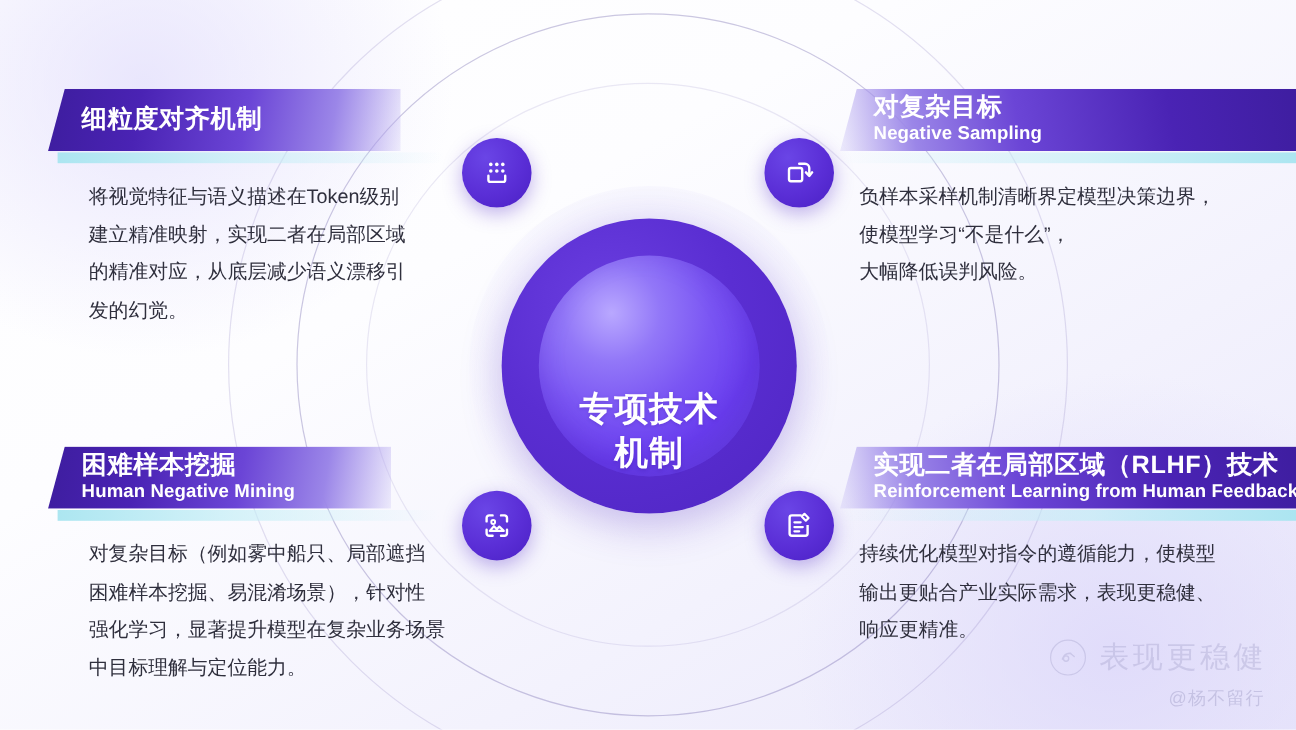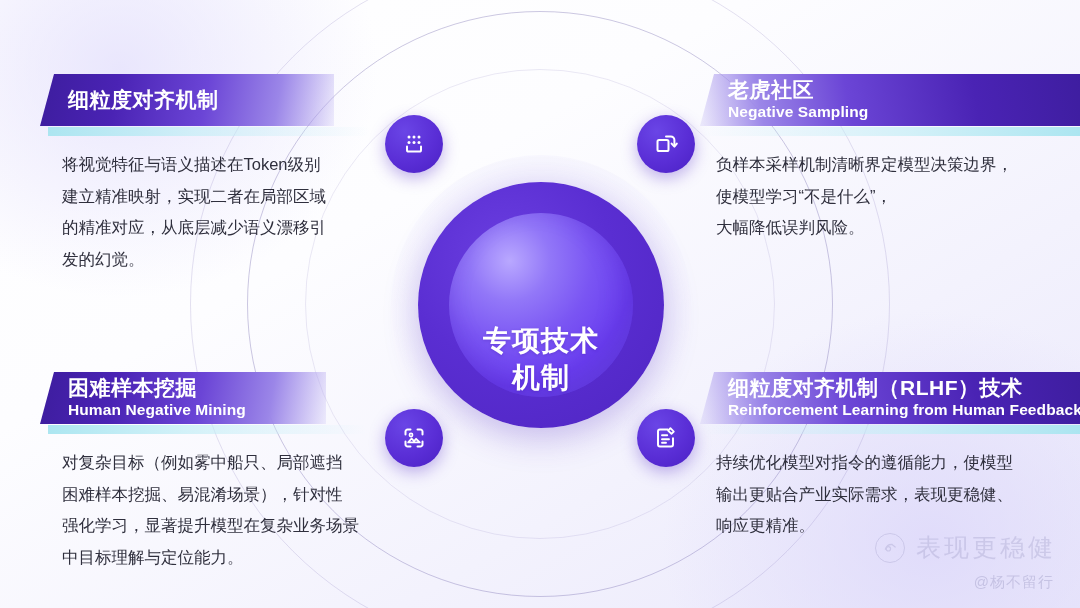--- a/index.html
+++ b/index.html
@@ -180,21 +180,21 @@
   .q-tl .banner  { width: 294px; }
   .q-bl .banner  { width: 286px; }
   .q-tr .banner  { width: 392px; }
   .q-br .banner  { width: 392px; }
 
   .q-tl .banner-underline { width: 322px; }
   .q-bl .banner-underline { width: 318px; }
   .q-tr .banner-underline { width: 380px; }
   .q-br .banner-underline { width: 380px; }
 
-  .q-tl .body-text, .q-bl .body-text { margin-left: 20px; }
+  .q-tl .body-text, .q-bl .body-text { margin-left: 32px; }
   .q-tr .body-text, .q-br .body-text { margin-left: 16px; }
 
   
   .watermark {
     position: absolute;
     right: 24px;
     bottom: 44px;
     display: flex;
     align-items: center;
     gap: 11px;
@@ -293,21 +293,21 @@
   </div>
   <div class="banner-underline left"></div>
   <div class="body-text">将视觉特征与语义描述在Token级别
 建立精准映射，实现二者在局部区域
 的精准对应，从底层减少语义漂移引
 发的幻觉。</div>
 </div>
 
 <div class="quad q-tr">
   <div class="banner right">
-    <div class="banner-cn">老虎社区</div>
+    <div class="banner-cn">对复杂目标</div>
     <div class="banner-en">Negative Sampling</div>
   </div>
   <div class="banner-underline right"></div>
   <div class="body-text">负样本采样机制清晰界定模型决策边界，
 使模型学习“不是什么”，
 大幅降低误判风险。</div>
 </div>
 
 <div class="quad q-bl">
   <div class="banner left">
@@ -316,21 +316,21 @@
   </div>
   <div class="banner-underline left"></div>
   <div class="body-text">对复杂目标（例如雾中船只、局部遮挡
 困难样本挖掘、易混淆场景），针对性
 强化学习，显著提升模型在复杂业务场景
 中目标理解与定位能力。</div>
 </div>
 
 <div class="quad q-br">
   <div class="banner right">
-    <div class="banner-cn">细粒度对齐机制（RLHF）技术</div>
+    <div class="banner-cn">实现二者在局部区域（RLHF）技术</div>
     <div class="banner-en">Reinforcement Learning from Human Feedback</div>
   </div>
   <div class="banner-underline right"></div>
   <div class="body-text">持续优化模型对指令的遵循能力，使模型
 输出更贴合产业实际需求，表现更稳健、
 响应更精准。</div>
 </div>
 
 <div class="watermark">
   <div class="wm-logo">

